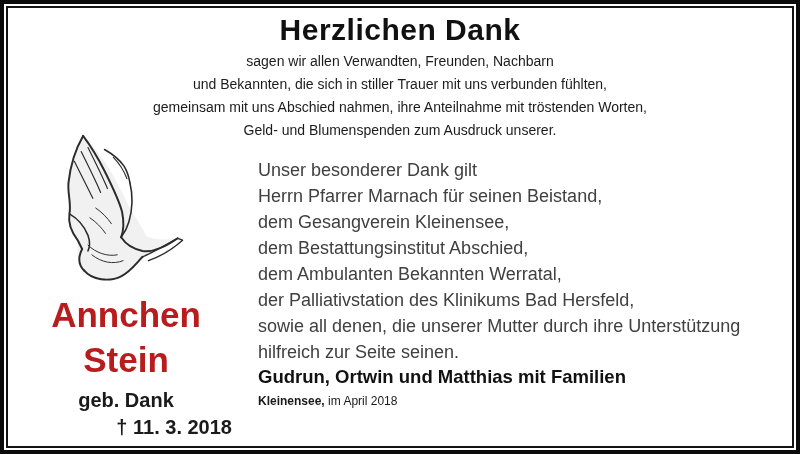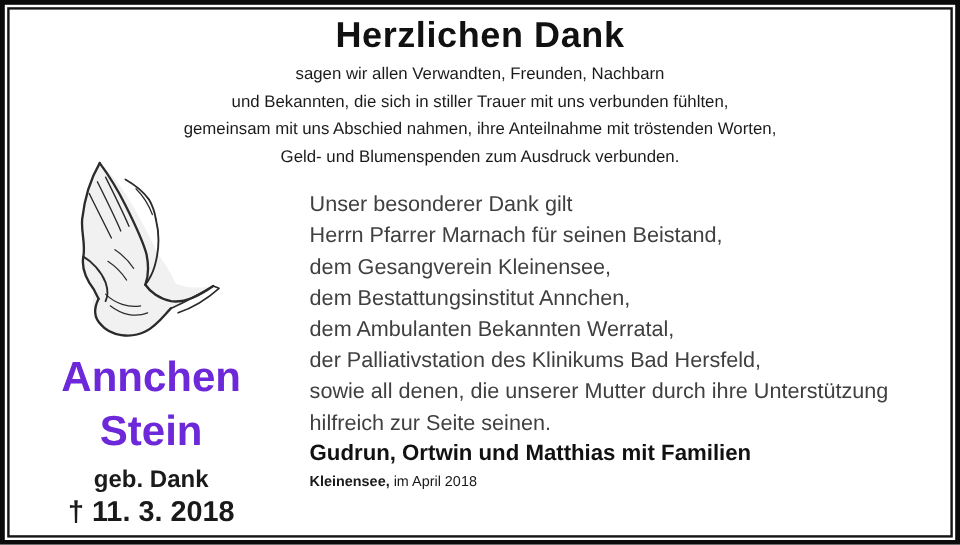--- a/index.html
+++ b/index.html
@@ -48,33 +48,34 @@
     width: 212px;
     text-align: center;
   }
   .hands-wrap { width: 134px; margin: 0 auto; }
   .hands-wrap svg { display: block; width: 134px; height: 156px; }
   .deceased-name {
     margin-top: 4px;
     font-size: 35px;
     font-weight: bold;
     line-height: 45px;
-    color: #6d28d9;
+    color: #b91c1c;
   }
   .maiden-name {
     margin-top: 6px;
     font-size: 20px;
     font-weight: bold;
     line-height: 24px;
   }
   .death-date {
     margin-top: 3px;
-    font-size: 24px;
+    font-size: 20px;
     font-weight: bold;
     line-height: 24px;
+    text-align: right;
   }
   .right-col {
     position: absolute;
     left: 250px; top: 149px;
     width: 534px;
   }
   .thanks .line {
     font-size: 18px;
     line-height: 26px;
     color: #404040;
@@ -97,21 +98,21 @@
 
 <div class="frame-outer">
   <div class="frame-inner">
 
     <div class="header">
       <h1 class="title">Herzlichen Dank</h1>
       <div class="intro">
         <div class="line">sagen wir allen Verwandten, Freunden, Nachbarn</div>
         <div class="line">und Bekannten, die sich in stiller Trauer mit uns verbunden fühlten,</div>
         <div class="line">gemeinsam mit uns Abschied nahmen, ihre Anteilnahme mit tröstenden Worten,</div>
-        <div class="line">Geld- und Blumenspenden zum Ausdruck verbunden.</div>
+        <div class="line">Geld- und Blumenspenden zum Ausdruck unserer.</div>
       </div>
     </div>
 
     <div class="left-col">
       <div class="hands-wrap">
         <svg viewBox="0 0 130 160" xmlns="http://www.w3.org/2000/svg" aria-hidden="true">
 
           <path d="M21,4 C14,16 8,34 6,52 C5,64 9,72 7,84 C5,95 10,104 16,112
                    C14,124 16,136 22,142 C32,152 48,154 60,148 C70,143 78,133 84,127
                    C96,120 108,115 118,109 C106,111 94,111 86,107
@@ -152,21 +153,21 @@
       </div>
       <div class="maiden-name">geb. Dank</div>
       <div class="death-date">† 11. 3. 2018</div>
     </div>
 
     <div class="right-col">
       <div class="thanks">
         <div class="line">Unser besonderer Dank gilt</div>
         <div class="line">Herrn Pfarrer Marnach für seinen Beistand,</div>
         <div class="line">dem Gesangverein Kleinensee,</div>
-        <div class="line">dem Bestattungsinstitut Annchen,</div>
+        <div class="line">dem Bestattungsinstitut Abschied,</div>
         <div class="line">dem Ambulanten Bekannten Werratal,</div>
         <div class="line">der Palliativstation des Klinikums Bad Hersfeld,</div>
         <div class="line">sowie all denen, die unserer Mutter durch ihre Unterstützung</div>
         <div class="line">hilfreich zur Seite seinen.</div>
       </div>
       <div class="family-line">Gudrun, Ortwin und Matthias mit Familien</div>
       <div class="dateline">
         <span class="place">Kleinensee,</span>
         <span>im April 2018</span>
       </div>

